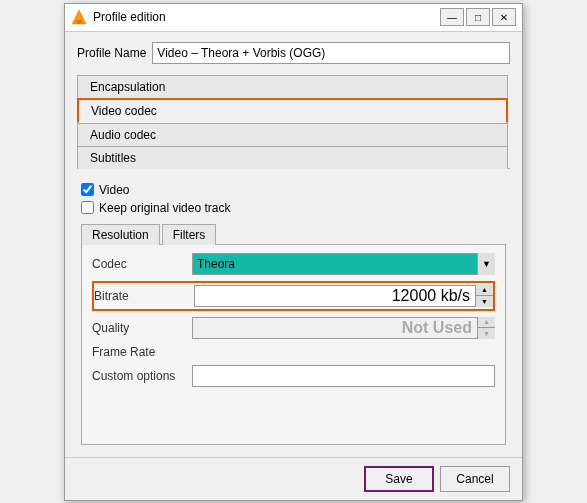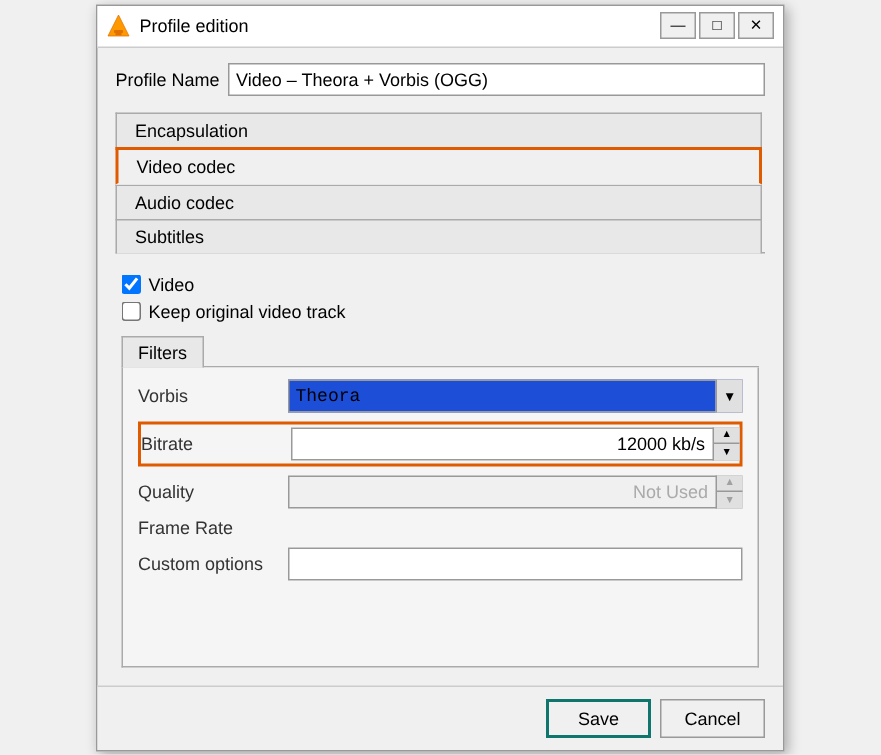--- a/index.html
+++ b/index.html
@@ -161,23 +161,22 @@
       flex: 1;
       position: relative;
       display: flex;
     }
     .select-wrapper select {
       flex: 1;
       height: 22px;
       border: 1px solid #999;
       padding: 0 20px 0 4px;
       font-size: 12px;
-      background: #1d4ed8;
+      background: #14b8a6;
       appearance: none;
-      font-family: Liberation Mono, monospace;
       -webkit-appearance: none;
     }
     .select-arrow {
       position: absolute;
       right: 0;
       top: 0;
       width: 18px;
       height: 22px;
       background: #e0e0e0;
       border-left: 1px solid #999;
@@ -190,21 +189,21 @@
     .spinbox-wrapper {
       flex: 1;
       position: relative;
       display: flex;
     }
     .spinbox-wrapper input {
       flex: 1;
       height: 22px;
       border: 1px solid #999;
       padding: 0 22px 0 4px;
-      font-size: 12px;
+      font-size: 16px;
       background: white;
       text-align: right;
     }
     .spin-buttons {
       position: absolute;
       right: 0;
       top: 0;
       width: 18px;
       height: 22px;
       display: flex;
@@ -222,20 +221,21 @@
       align-items: center;
       justify-content: center;
       padding: 0;
     }
     .spin-btn:last-child { border-bottom: none; }
 
     .quality-row input[disabled] {
       background: #f0f0f0;
       color: #aaa;
       text-align: right;
+      font-weight: bold;
     }
     .framerate-row .spinbox-wrapper input {
       text-align: right;
     }
 
     .footer {
       display: flex;
       justify-content: flex-end;
       padding: 8px 12px;
       gap: 6px;
@@ -245,21 +245,21 @@
     .btn {
       min-width: 70px;
       height: 26px;
       border: 1px solid #999;
       background: #f0f0f0;
       font-size: 12px;
       cursor: pointer;
       padding: 0 10px;
     }
     .btn.primary {
-      border: 2px solid #0f766e;
+      border: 2px solid #701a75;
     }
   </style>
 </head>
 <body>
 
 <div class="window">
 
   <div class="title-bar">
     <div class="title-bar-icon">
       <svg viewBox="0 0 16 16" width="16" height="16">
@@ -294,27 +294,28 @@
       <div class="checkbox-row">
         <input type="checkbox" id="video-cb" checked="" style="">
         <label for="video-cb">Video</label>
       </div>
       <div class="checkbox-row">
         <input type="checkbox" id="keep-cb" style="">
         <label for="keep-cb">Keep original video track</label>
       </div>
 
       <div class="sub-tabs-row">
+        <div class="sub-tab">Resolution</div>
         <div class="sub-tab">Filters</div>
       </div>
 
       <div class="params-section">
 
         <div class="form-row">
-          <span class="form-label">Vorbis</span>
+          <span class="form-label">Codec</span>
           <div class="select-wrapper">
             <select>
               <option>Theora</option>
             </select>
             <div class="select-arrow">▼</div>
           </div>
         </div>
 
         <div style="border: 2px solid #e05a00; margin-bottom: 6px;">
           <div class="form-row" style="margin-bottom: 0; padding: 2px 0;">

